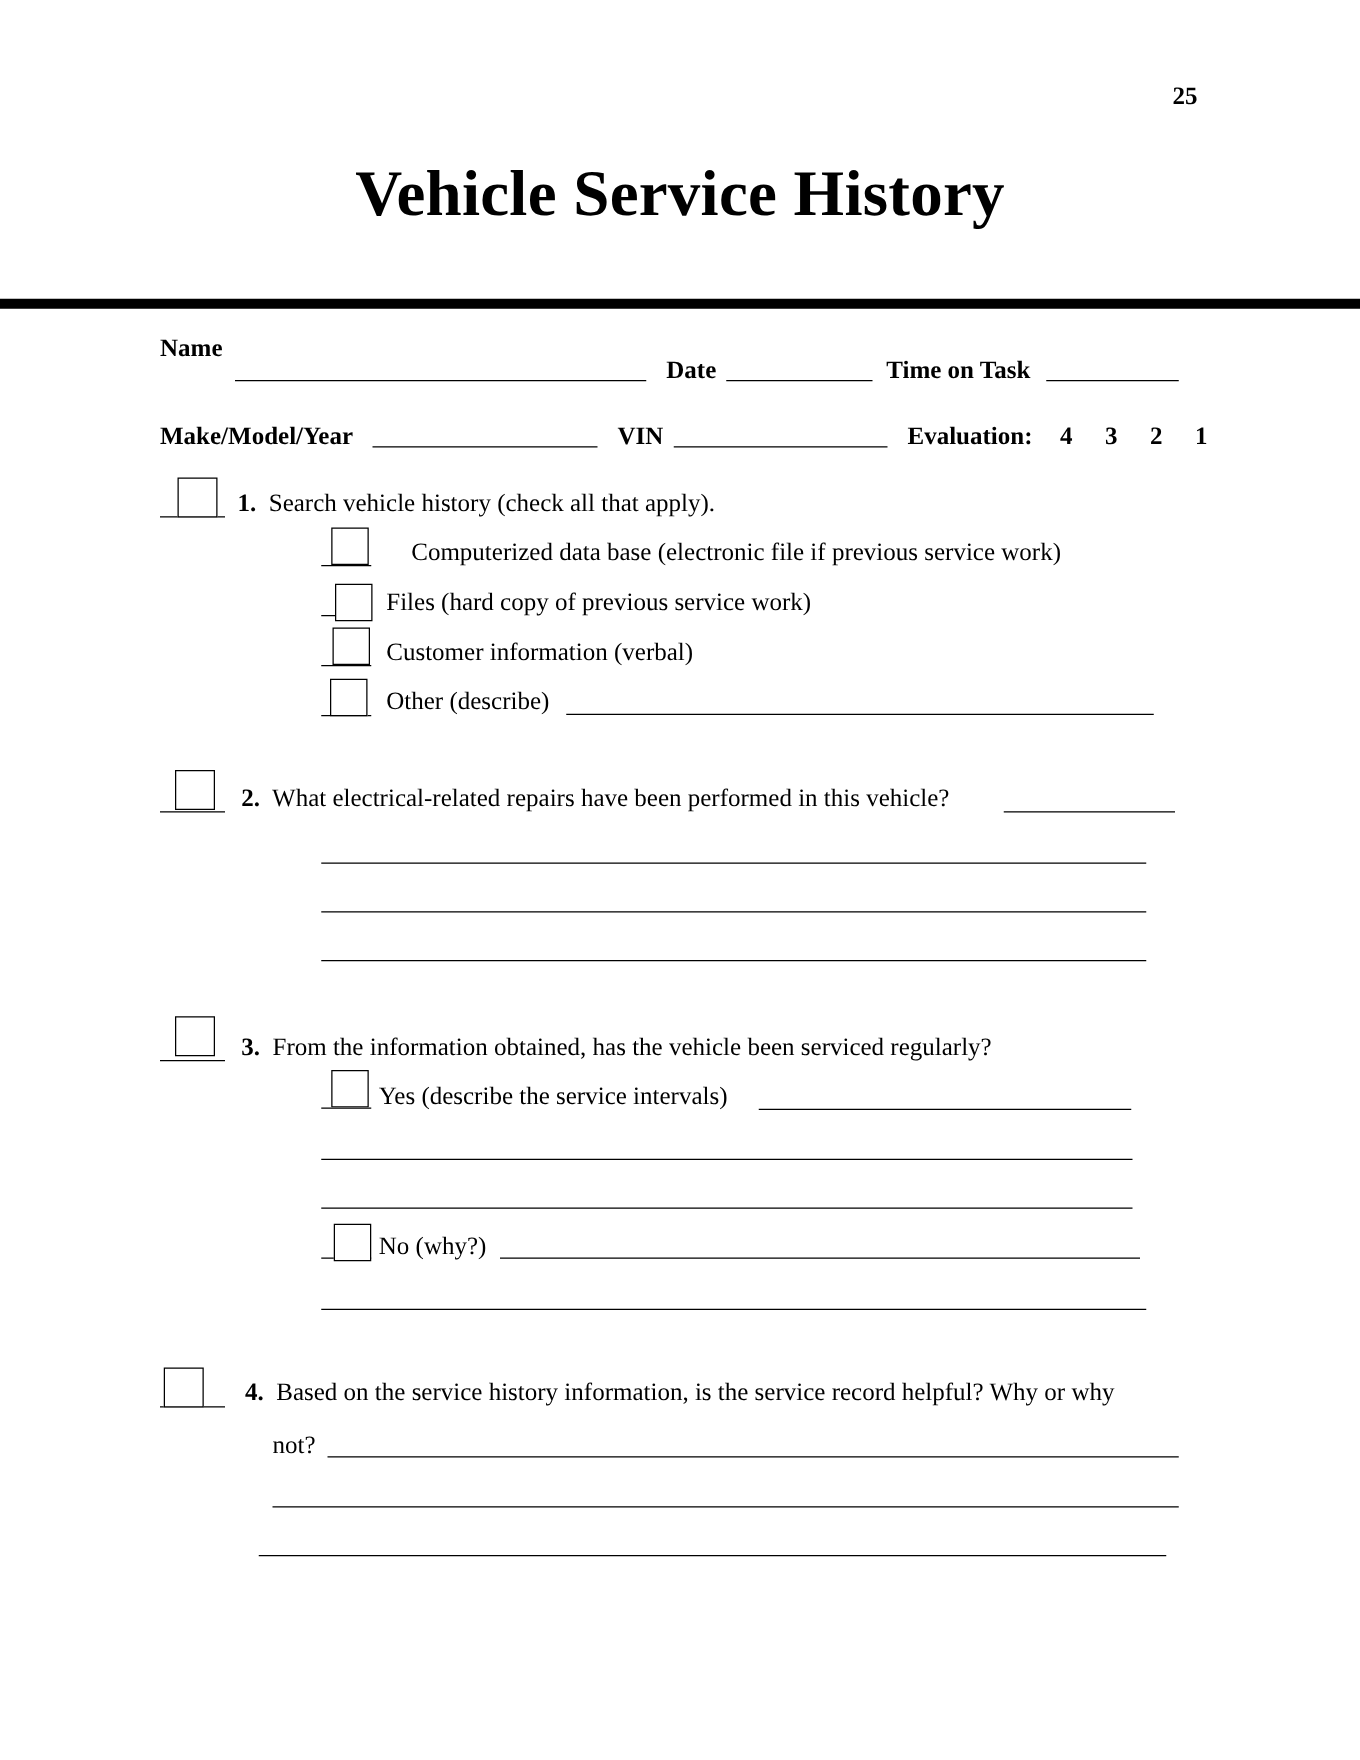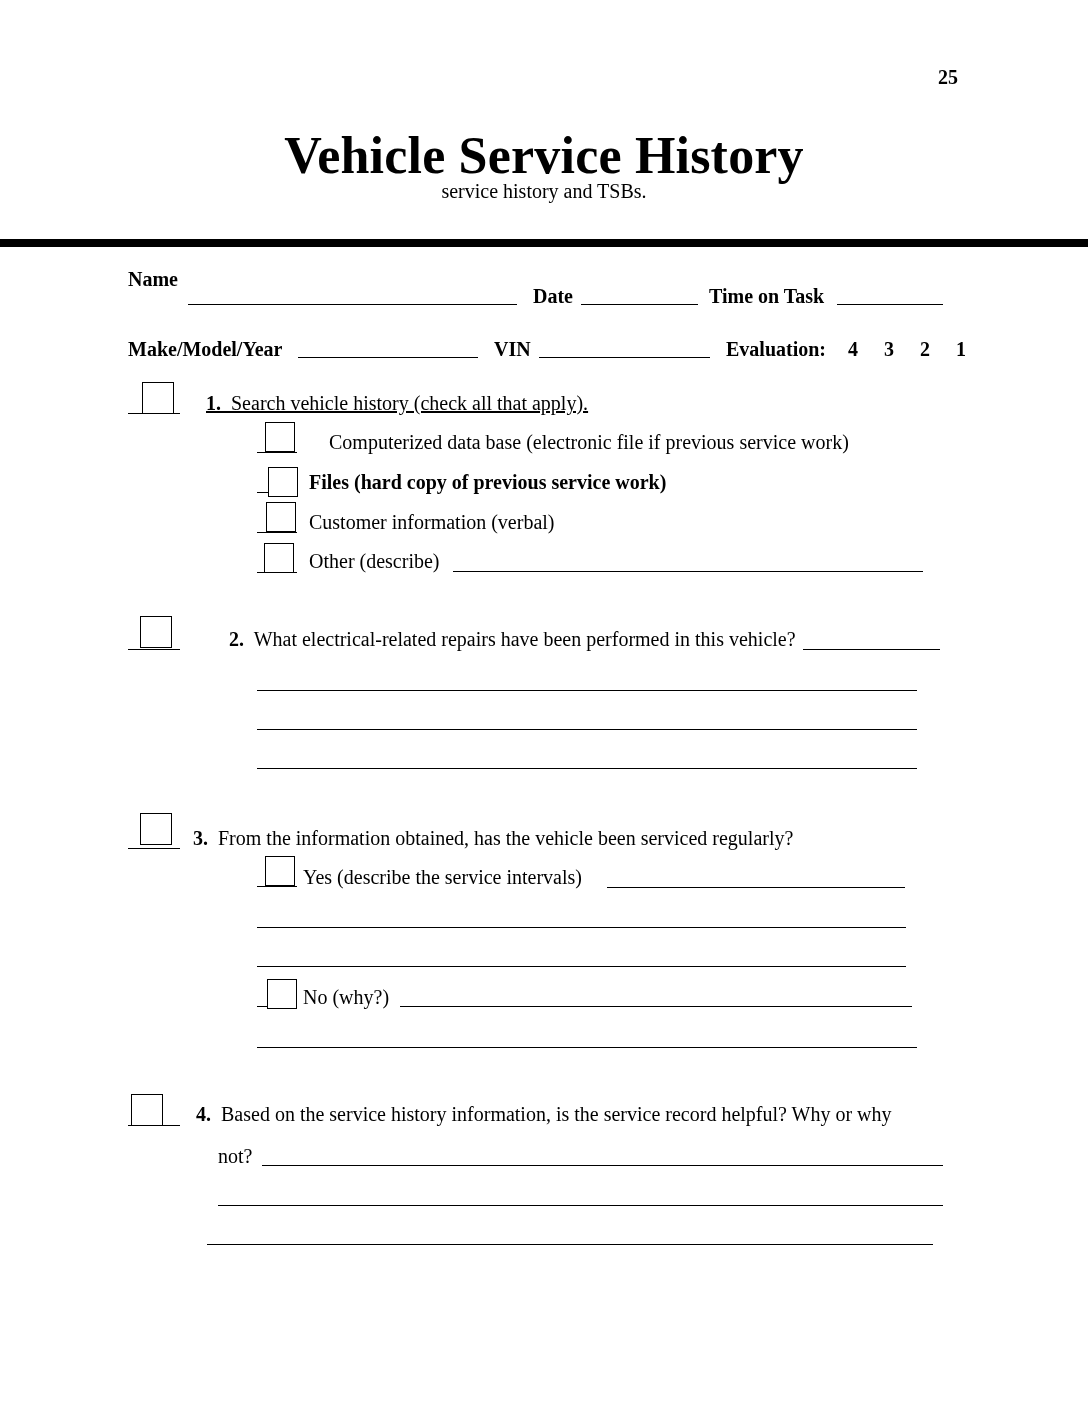--- a/index.html
+++ b/index.html
@@ -54,21 +54,20 @@
     .cb-big { width: 32px; height: 32px; }
     .cb-small { width: 30px; height: 30px; }
     .eval-num { display: inline-block; width: 31px; text-align: left; }
   </style>
 </head>
 <body>
 
 <div class="abs page-number">25</div>
 <div class="abs title">Vehicle Service History</div>
 <div class="abs subtitle">
-  <div>service history and TSBs.</div>
 </div>
 <div class="rule"></div>
 
 <div class="abs field-row" style="top:268px; left:128px;">Name</div>
 <div class="line" style="top:304px; left:188px; width:329px;"></div>
 <div class="abs field-row" style="top:285px; left:533px;">Date</div>
 <div class="line" style="top:304px; left:581px; width:117px;"></div>
 <div class="abs field-row" style="top:285px; left:709px;">Time on Task</div>
 <div class="line" style="top:304px; left:837px; width:106px;"></div>
 
@@ -80,44 +79,44 @@
   <span>Evaluation:</span>
   <span style="display:inline-block; width:12px;"></span>
   <span class="eval-num">4</span>
   <span class="eval-num">3</span>
   <span class="eval-num">2</span>
   <span class="eval-num">1</span>
 </div>
 
 <div class="line" style="top:413px; left:128px; width:52px;"></div>
 <div class="checkbox cb-big" style="top:382px; left:142px;"></div>
-<div class="abs q-text" style="top:392px; left:206px;text-decoration:underline;">
+<div class="abs q-text" style="top:392px; left:190px;">
   <span class="q-num">1.</span>&nbsp; <span>Search vehicle history (check all that apply).</span>
 </div>
 
 <div class="line" style="top:452px; left:257px; width:40px;"></div>
 <div class="checkbox cb-small" style="top:422px; left:265px;"></div>
 <div class="abs q-text" style="top:431px; left:309px;margin-left:20px;">Computerized data base (electronic file if previous service work)</div>
 
 <div class="line" style="top:492px; left:257px; width:40px;"></div>
 <div class="checkbox cb-small" style="top:467px; left:268px;"></div>
-<div class="abs q-text" style="top:471px; left:309px;font-weight:bold;">Files (hard copy of previous service work)</div>
+<div class="abs q-text" style="top:471px; left:309px;">Files (hard copy of previous service work)</div>
 
 <div class="line" style="top:532px; left:257px; width:40px;"></div>
 <div class="checkbox cb-small" style="top:502px; left:266px;"></div>
 <div class="abs q-text" style="top:511px; left:309px;">Customer information (verbal)</div>
 
 <div class="line" style="top:572px; left:257px; width:40px;"></div>
 <div class="checkbox cb-small" style="top:543px; left:264px;"></div>
 <div class="abs q-text" style="top:550px; left:309px;">Other (describe)</div>
 <div class="line" style="top:571px; left:453px; width:470px;"></div>
 
 <div class="line" style="top:649px; left:128px; width:52px;"></div>
 <div class="checkbox cb-big" style="top:616px; left:140px;"></div>
-<div class="abs q-text" style="top:628px; left:193px;margin-left:36px;">
+<div class="abs q-text" style="top:628px; left:193px;">
   <span class="q-num">2.</span>&nbsp; <span>What electrical-related repairs have been performed in this vehicle?</span>
 </div>
 <div class="line" style="top:649px; left:803px; width:137px;"></div>
 <div class="line" style="top:690px; left:257px; width:660px;"></div>
 <div class="line" style="top:729px; left:257px; width:660px;"></div>
 <div class="line" style="top:768px; left:257px; width:660px;"></div>
 
 <div class="line" style="top:848px; left:128px; width:52px;"></div>
 <div class="checkbox cb-big" style="top:813px; left:140px;"></div>
 <div class="abs q-text" style="top:827px; left:193px;">

